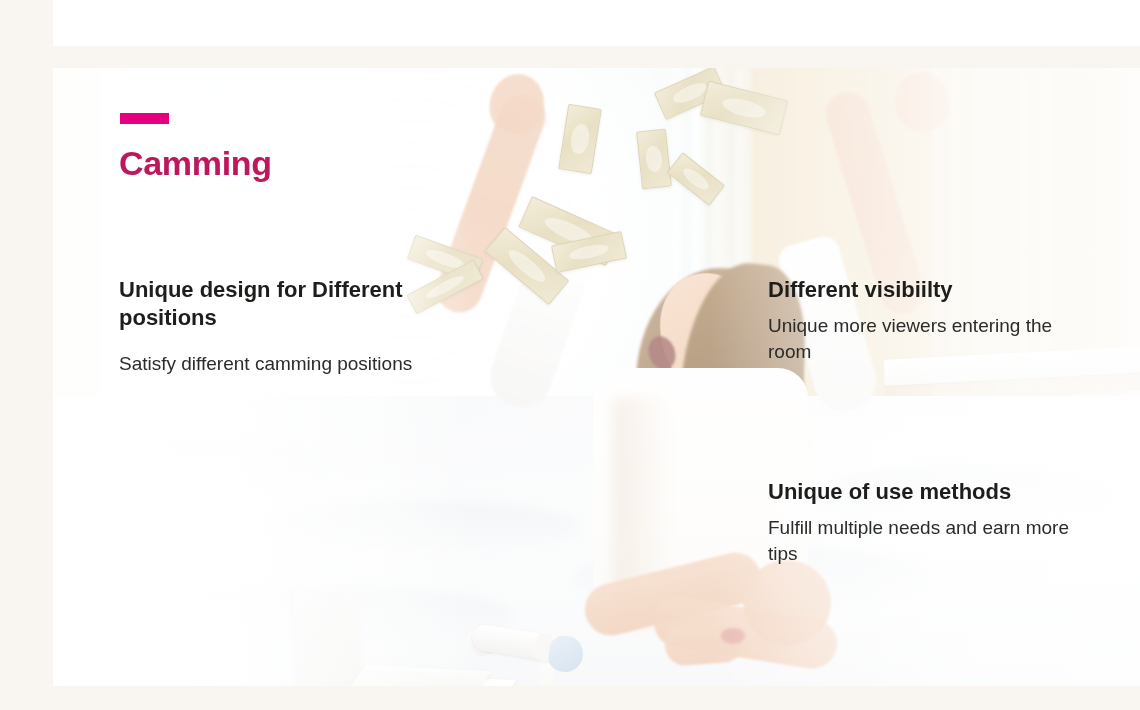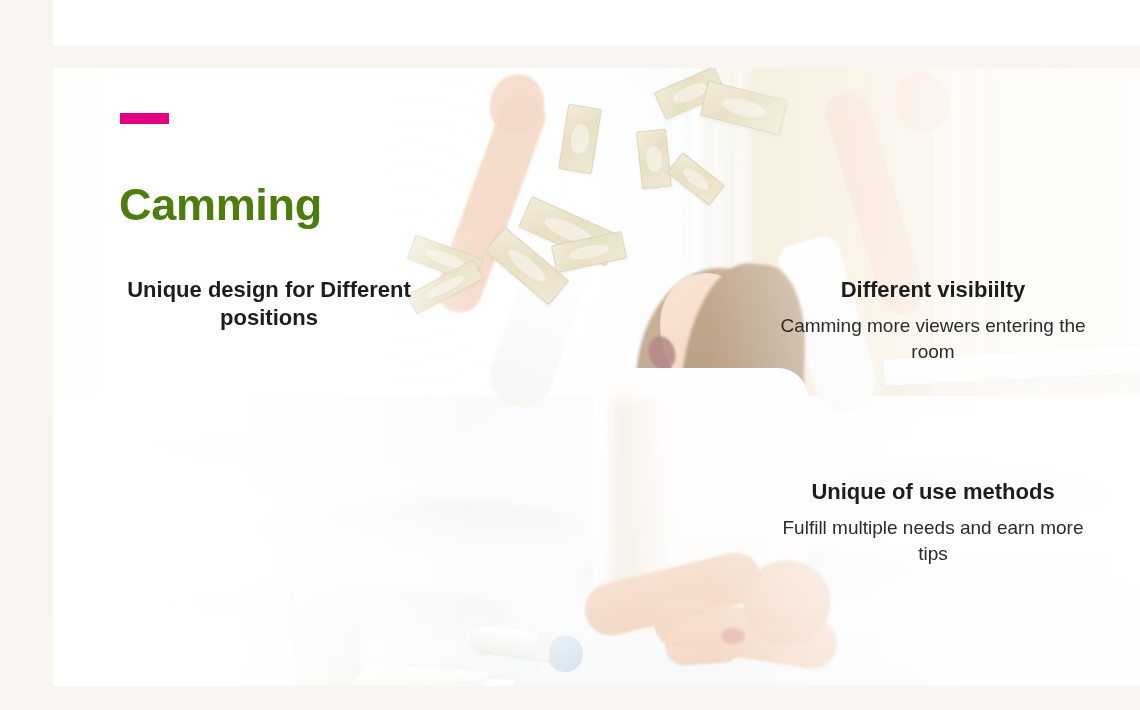--- a/index.html
+++ b/index.html
@@ -415,31 +415,29 @@
   .accent-bar {
     position: absolute;
     left: 67px; top: 45px;
     width: 49px; height: 11px;
     background: #e4007f;
   }
 
   .slide-title {
     position: absolute;
     left: 66px; top: 78px;
-    font-size: 45px;
+    font-size: 34px;
     font-weight: bold;
-    color: #4d7c0f;
+    color: #be185d;
     letter-spacing: -0.3px;
     line-height: 1;
-    margin-top: 36px;
   }
 
   .feature {
     position: absolute;
-    text-align: center;
   }
   .feature h3 {
     font-size: 22px;
     font-weight: bold;
     color: #1d1d1b;
     line-height: 1.28;
     margin-bottom: 9px;
   }
   .feature p {
     font-size: 19px;
@@ -542,25 +540,26 @@
     </div>
 
     <div class="text-layer">
 
       <div class="accent-bar"></div>
 
       <div class="slide-title">Camming</div>
 
       <div class="feature feature-left">
         <h3>Unique design for Different positions</h3>
+        <p>Satisfy different camming positions</p>
       </div>
 
       <div class="feature feature-right-top">
         <h3>Different visibiilty</h3>
-        <p>Camming more viewers entering the room</p>
+        <p>Unique more viewers entering the room</p>
       </div>
 
       <div class="feature feature-right-bottom">
         <h3>Unique of use methods</h3>
         <p>Fulfill multiple needs and earn more tips</p>
       </div>
 
     </div>
   </div>
 </div>

